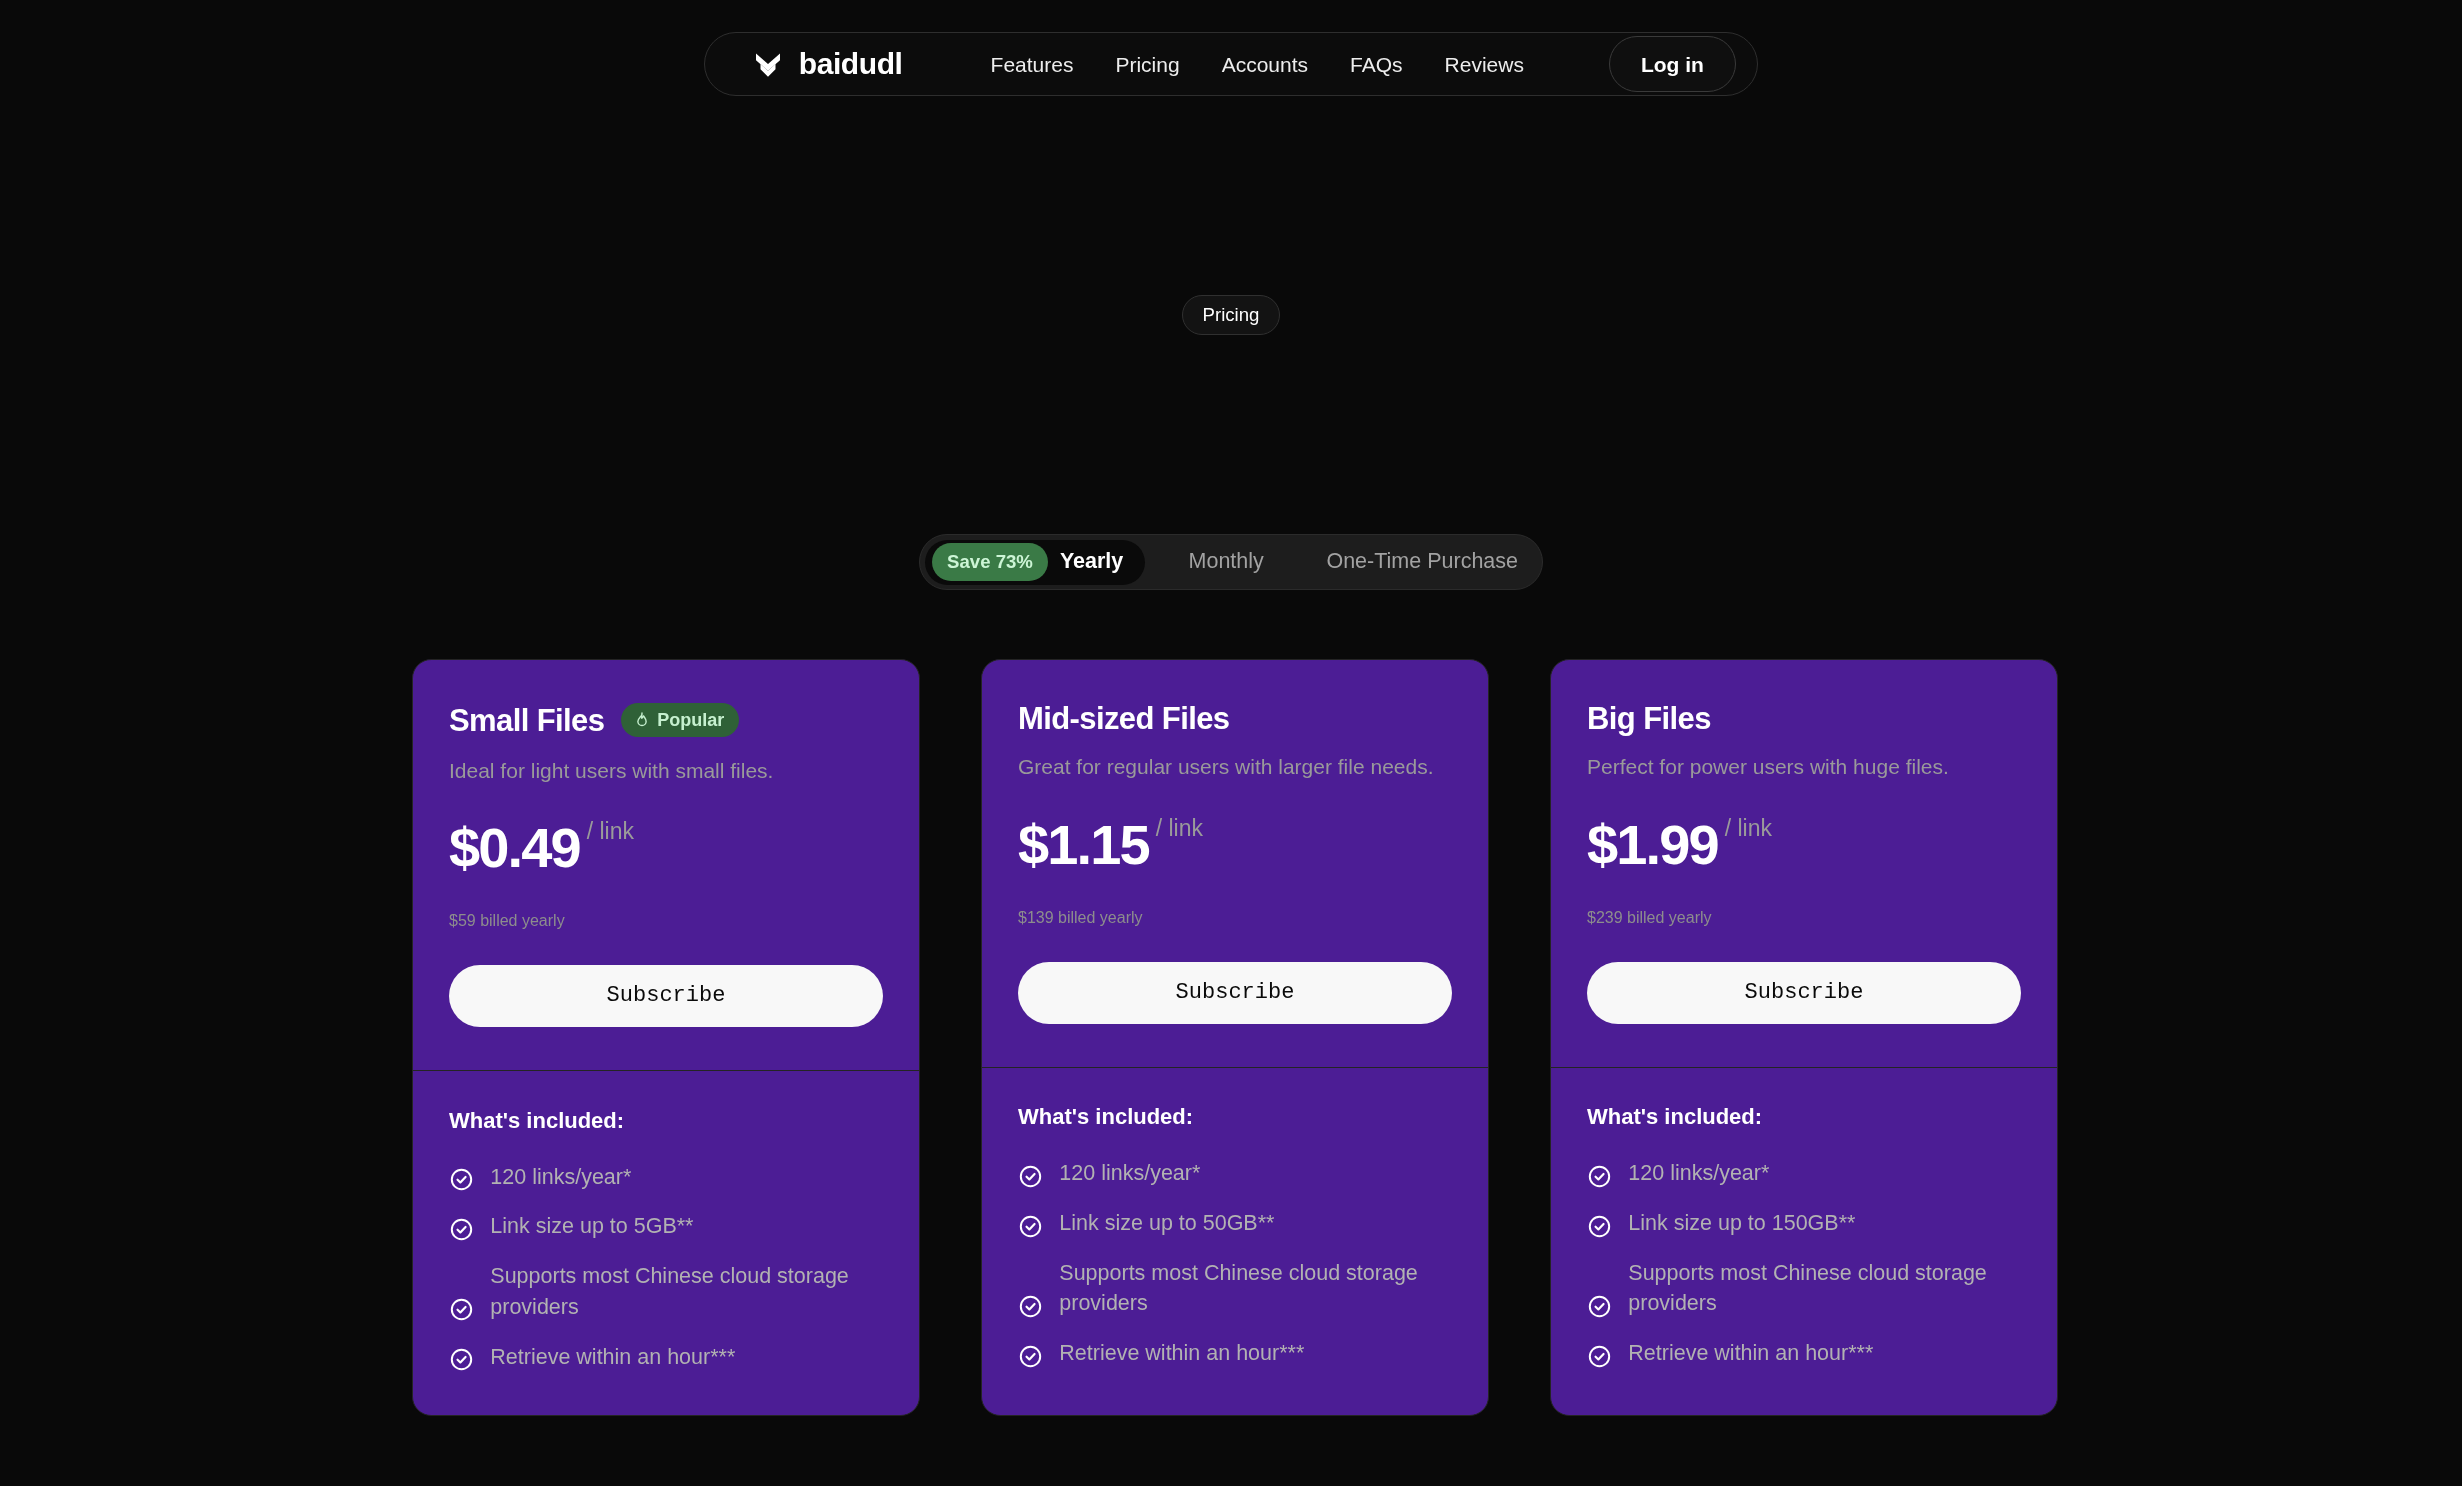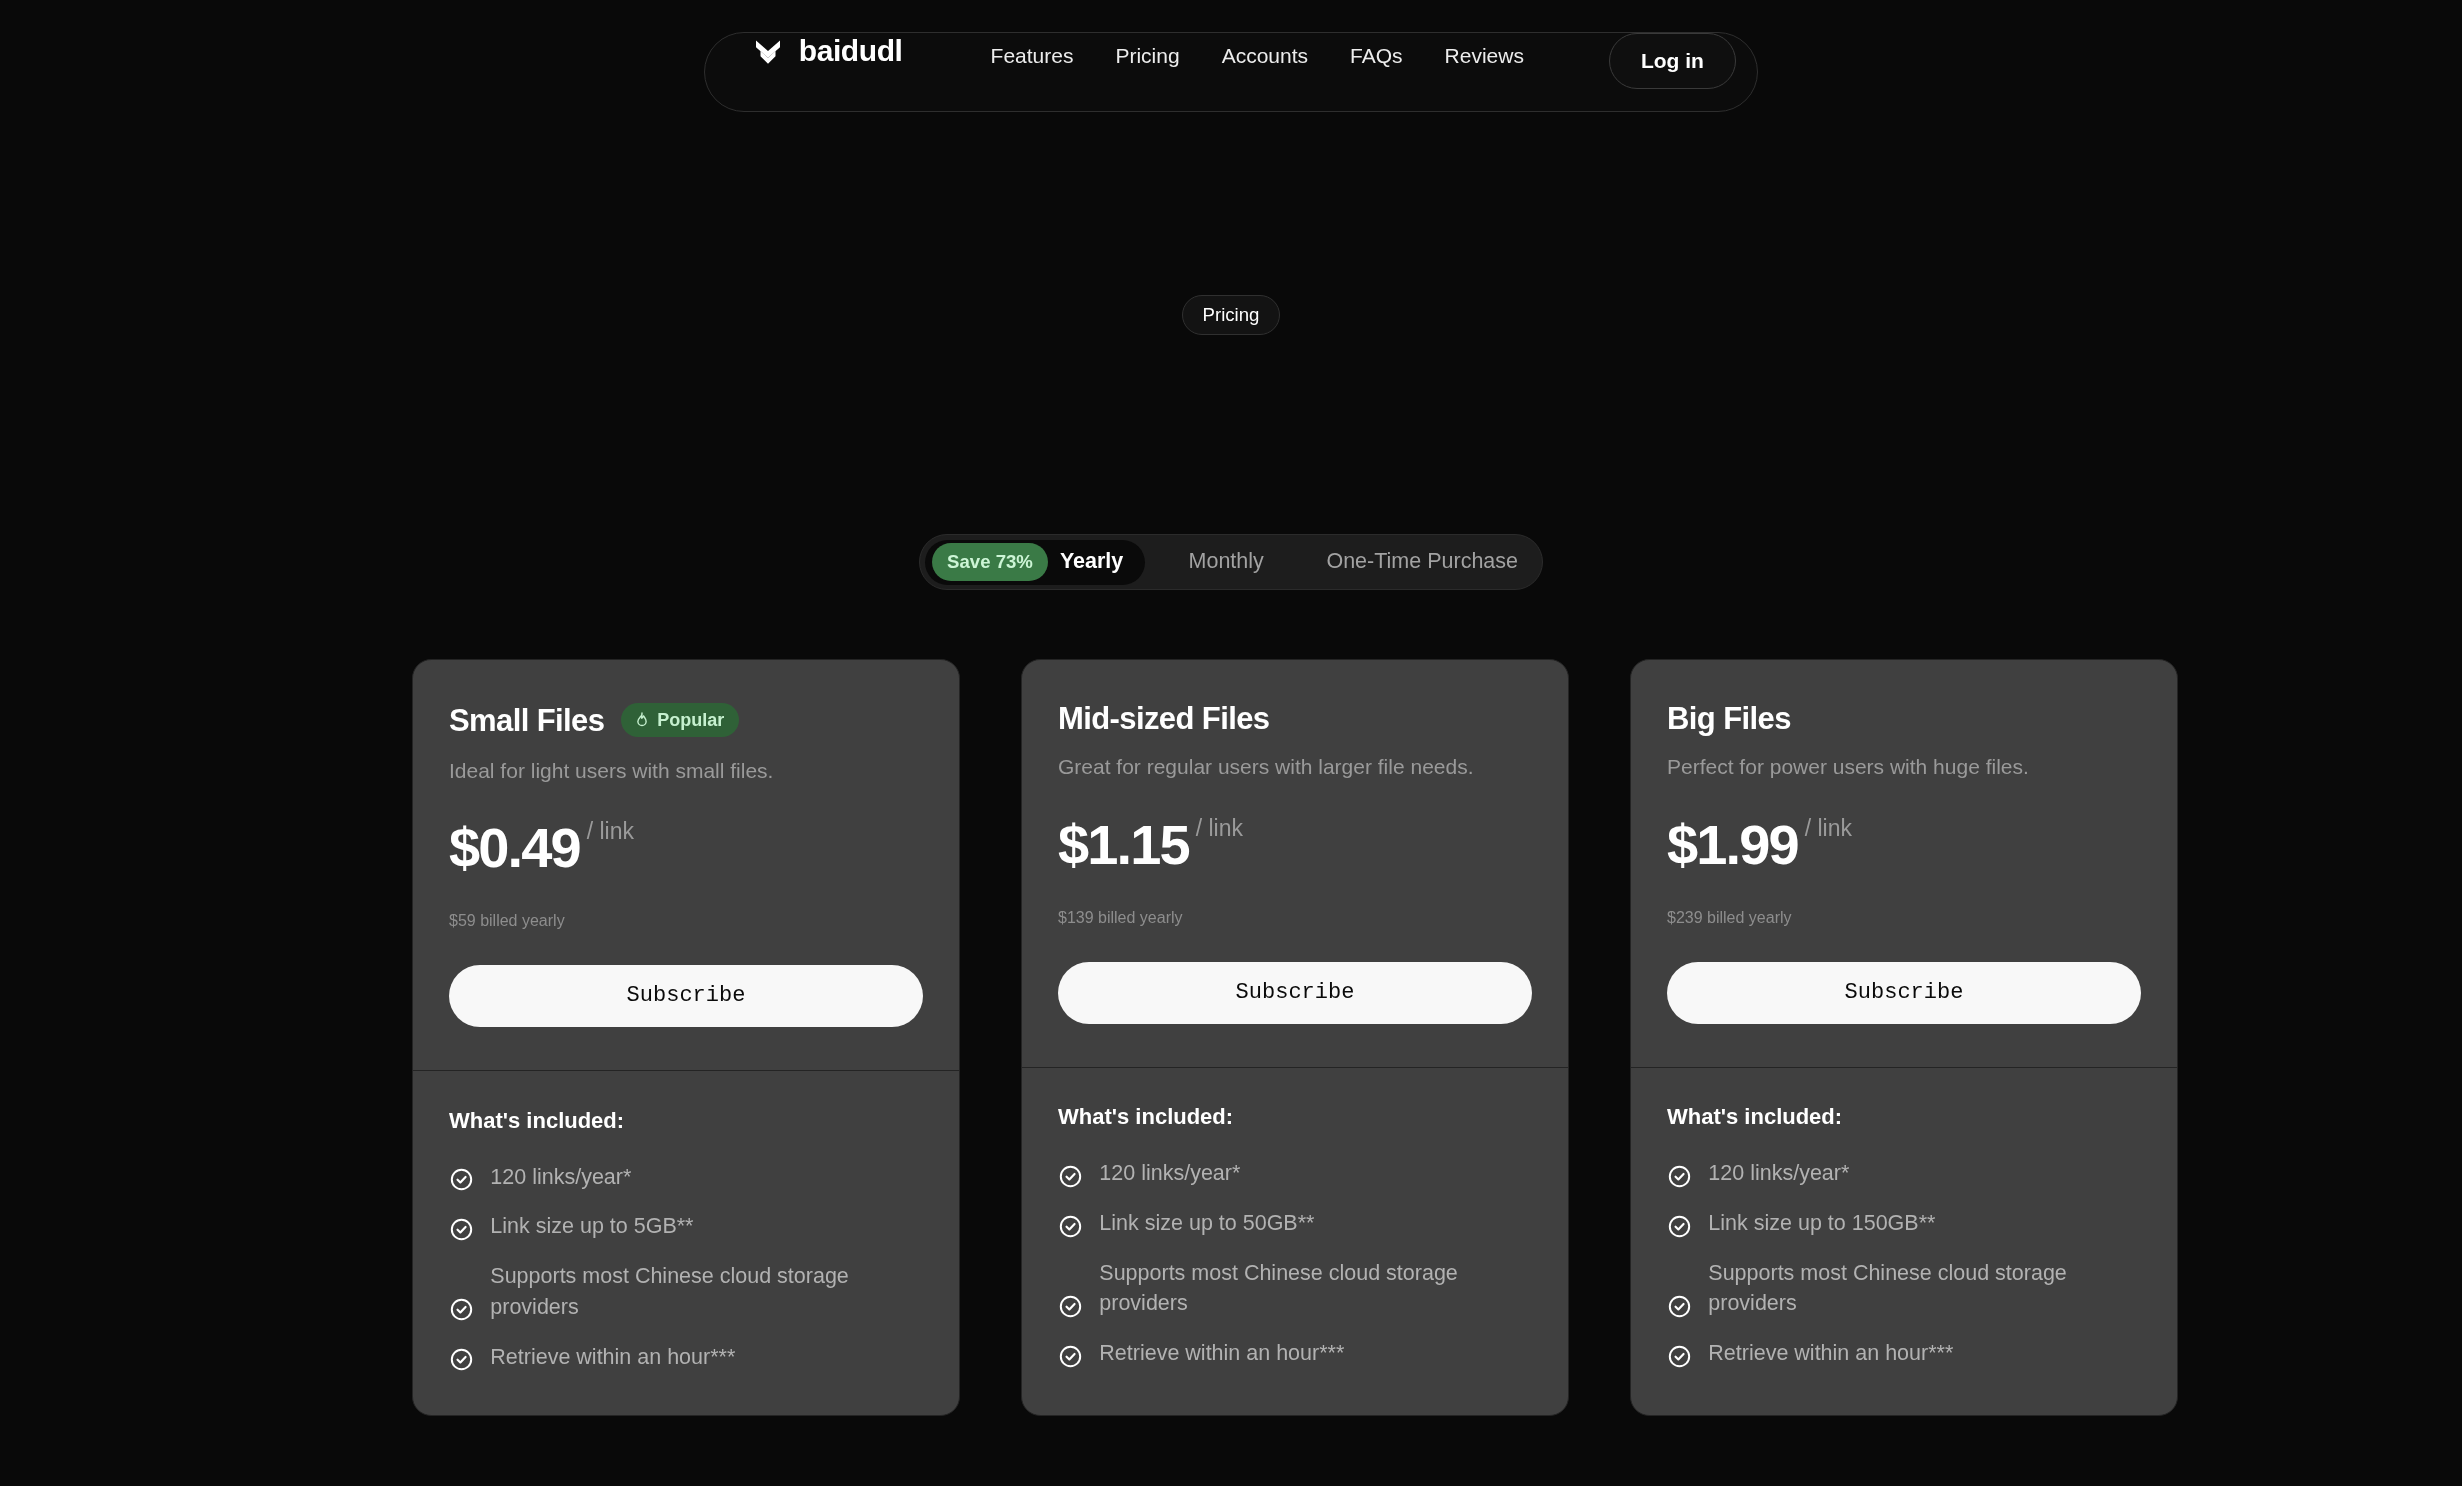--- a/index.html
+++ b/index.html
@@ -22,22 +22,22 @@
   
   .nav-wrap {
     position: absolute;
     left: 0; right: 0;
     top: 32px;
     display: flex;
     justify-content: center;
   }
   .nav-pill {
     display: flex;
-    align-items: flex-start;
-    height: 80px;
+    align-items: center;
+    height: 64px;
     padding: 0 21px 0 45px;
     border: 0.7px solid #2e2e2e;
     border-radius: 59px;
     background: #0c0c0c;
     gap: 0;
   }
   .brand {
     display: flex;
     align-items: center;
     gap: 12.6px;
@@ -166,24 +166,24 @@
 
   
   .cards {
     position: absolute;
     top: 659px;
     left: 412px;
     display: flex;
     gap: 61px;
   }
   .card {
-    width: 548px;
+    width: 508px;
     border: 0.7px solid #242424;
     border-radius: 19.3px;
-    background: #404040;
+    background: #4c1d95;
     display: flex;
     flex-direction: column;
   }
   .card-top { padding: 43px 36px 43px 36px; }
   .card-title-row {
     display: flex;
     align-items: center;
     gap: 16.3px;
   }
   .card-title {

